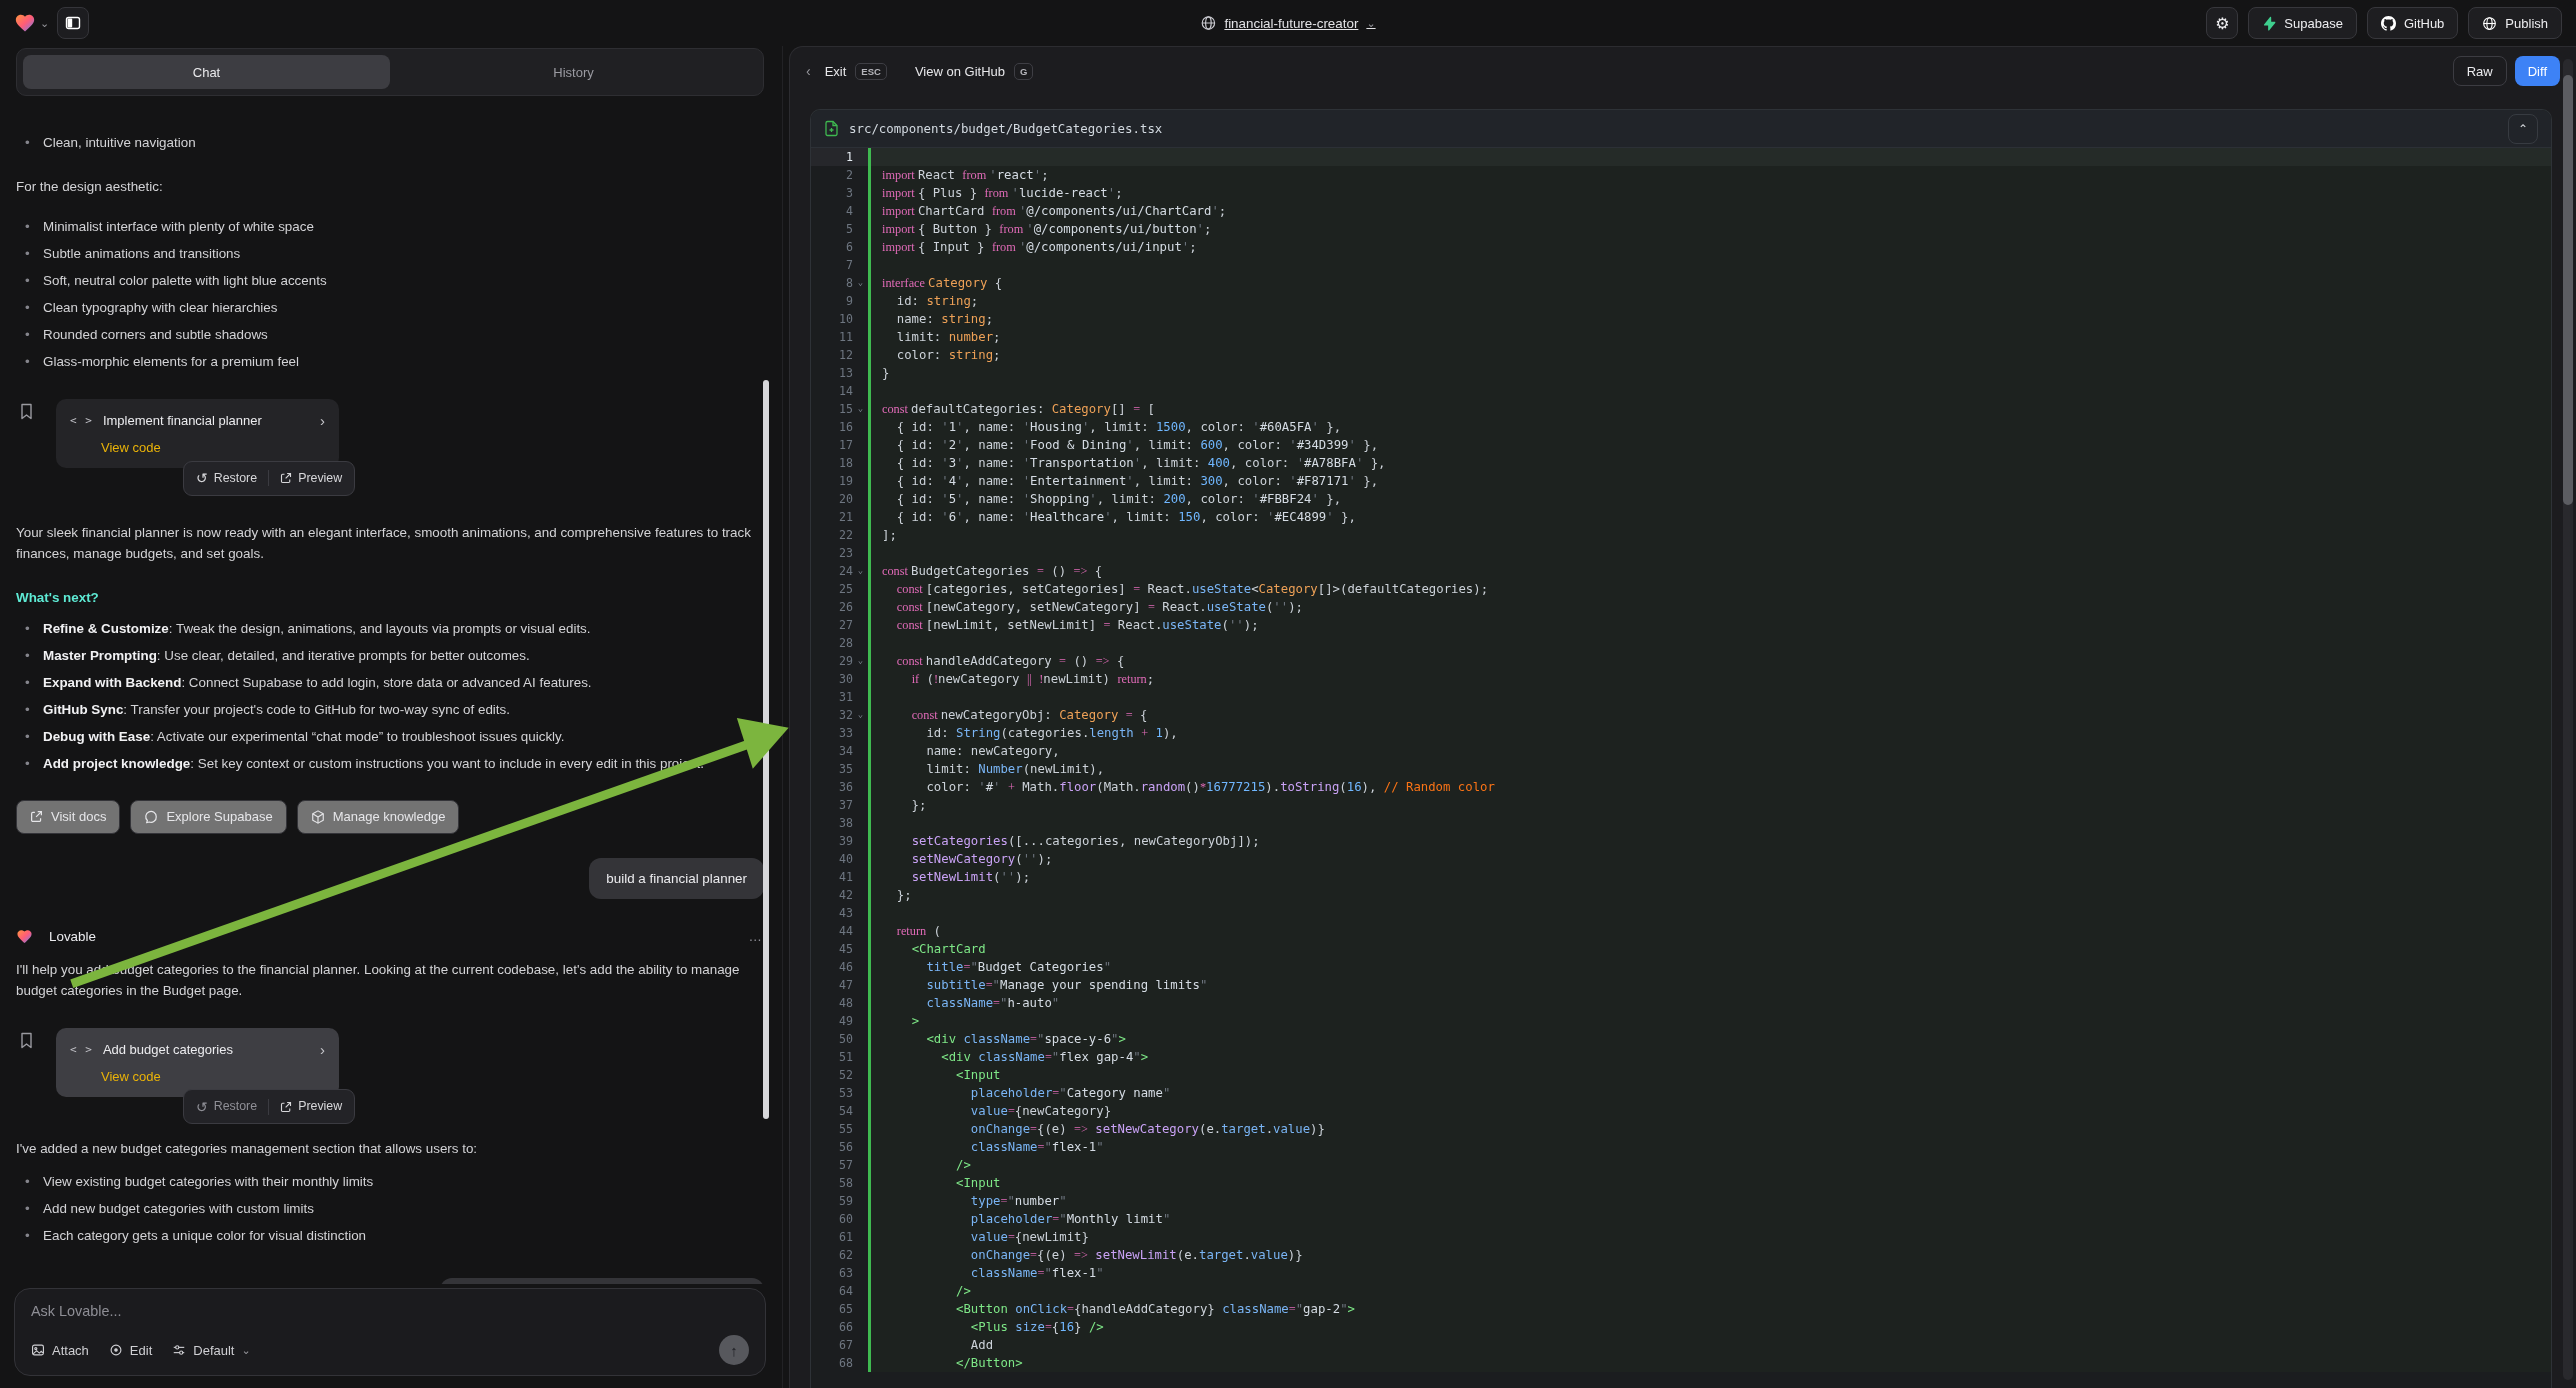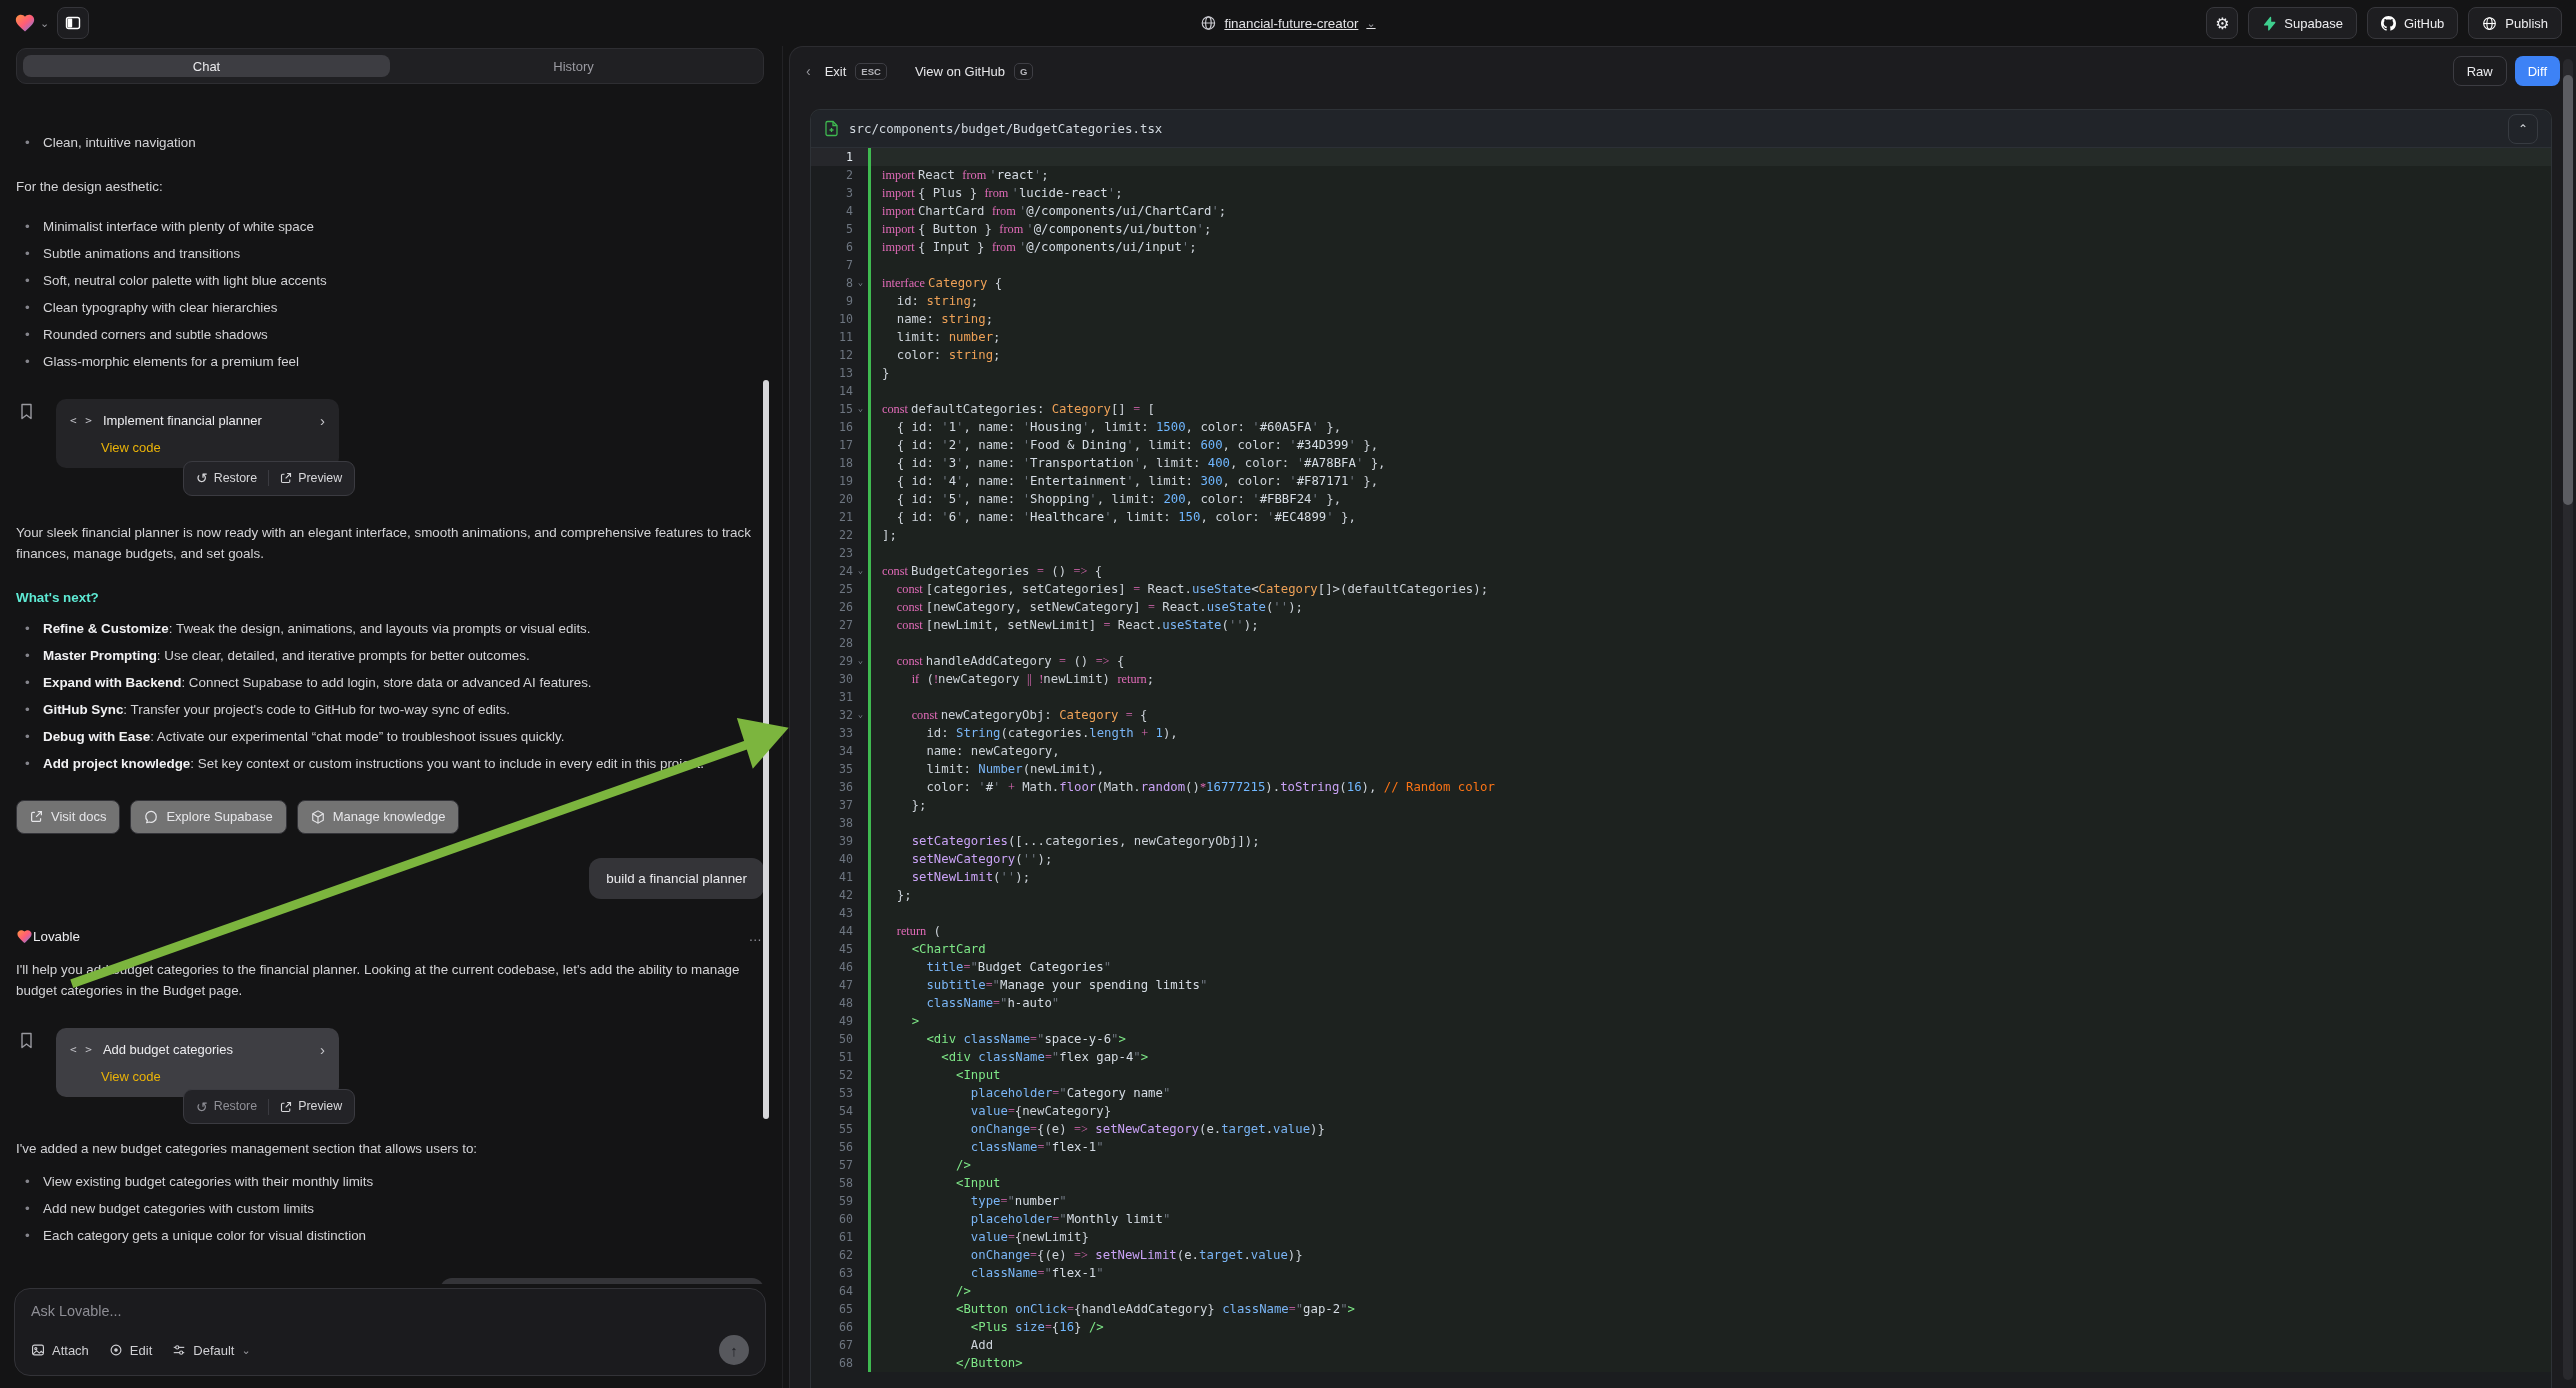--- a/index.html
+++ b/index.html
@@ -17,21 +17,21 @@
   .logo-btn { display:flex; align-items:center; gap:4px; cursor:pointer; }
   .panel-btn { width:32px; height:32px; border:1px solid #35353a; border-radius:8px; background:#1d1d20; display:flex; align-items:center; justify-content:center; }
   .topbar-center { position:absolute; left:50%; top:0; transform:translateX(-50%); height:46px; display:flex; align-items:center; gap:8px; color:#e3e3e6; font-size:13.4px;text-decoration:underline; }
   .topbar-right { position:absolute; right:14px; top:0; height:46px; display:flex; align-items:center; gap:10px; }
   .tb-btn { height:32px; display:flex; align-items:center; gap:8px; padding:0 13px; background:#1e1e21; border:1px solid #37373c; border-radius:8px; color:#ededf0; font-size:13px; }
   .tb-btn.icon-only { width:32px; padding:0; justify-content:center; font-size:16px; }
   .chev { color:#96969c; font-size:11px; }
 
   
   .chat-panel { position:absolute; left:0; top:46px; width:783px; bottom:0; border-right:1px solid #222225; }
-  .tabs { position:absolute; left:16px; right:18px; top:2px; height:36px; background:#202023; border:1px solid #2e2e32; border-radius:10px; display:flex; padding:6px; }
+  .tabs { position:absolute; left:16px; right:18px; top:2px; height:48px; background:#202023; border:1px solid #2e2e32; border-radius:10px; display:flex; padding:6px; }
   .tab { flex:1; display:flex; align-items:center; justify-content:center; font-size:13px; color:#9b9ba2; border-radius:8px; }
   .tab.active { background:#3d3d42; color:#e9e9ec; }
 
   .chat-scroll { position:absolute; left:16px; right:18px; top:84px; bottom:104px; overflow:hidden; font-size:13.4px; line-height:21px; color:#d3d3d6; }
 
   .bullet { position:relative; padding-left:27px; margin-bottom:6px; }
   .bullet::before { content:"•"; position:absolute; left:9px; color:#85858c; }
   .chat-p { margin-top:23px; }
   .chat-h { margin-top:23px; font-weight:bold; color:#5eead4; }
   .bl { margin-top:19px; }
@@ -49,21 +49,21 @@
   .hover-pill .sep { width:1px; height:16px; background:#3b3b41; margin:0 11px; }
   .hp-item { display:flex; align-items:center; gap:6px; }
   .hp-item.dim { color:#8f8f96; }
   .restore-g { font-size:14px; line-height:1; }
 
   .quick-row { margin-top:26px; display:flex; gap:10px; }
   .q-btn { height:34px; display:flex; align-items:center; gap:8px; padding:0 13px; background:#737373; border:1px solid #343439; border-radius:8px; color:#e6e6e9; font-size:13px; }
 
   .bubble-row { display:flex; justify-content:flex-end; }
   .bubble { background:#343438; border-radius:12px; padding:10px 17px; color:#ececef; font-size:13.4px; width:max-content; }
-  .assistant-row { margin-top:27px; display:flex; align-items:center; gap:0; color:#ececef; font-size:13.4px; }
+  .assistant-row { margin-top:27px; display:flex; align-items:center; gap:16px; color:#ececef; font-size:13.4px; }
   .assistant-row .dots { margin-left:auto; color:#8f8f96; letter-spacing:2px; }
 
   .chat-scrollbar { position:absolute; left:763px; top:334px; width:6px; height:739px; background:#d7d7da; border-radius:3px; z-index:6; }
 
   
   .input-box { position:absolute; left:14px; right:16px; bottom:12px; height:88px; background:#1b1b1e; border:1px solid #333338; border-radius:16px; padding:14px 16px 10px 16px; display:flex; flex-direction:column; }
   .input-ph { color:#8e8e95; font-size:14.4px; }
   .input-controls { margin-top:auto; display:flex; align-items:center; gap:20px; color:#cfcfd3; font-size:13px; }
   .ic-item { display:flex; align-items:center; gap:7px; }
   .send-btn { margin-left:auto; width:30px; height:30px; border-radius:50%; background:#57585d; color:#202126; display:flex; align-items:center; justify-content:center; font-size:15px; font-weight:bold; }

